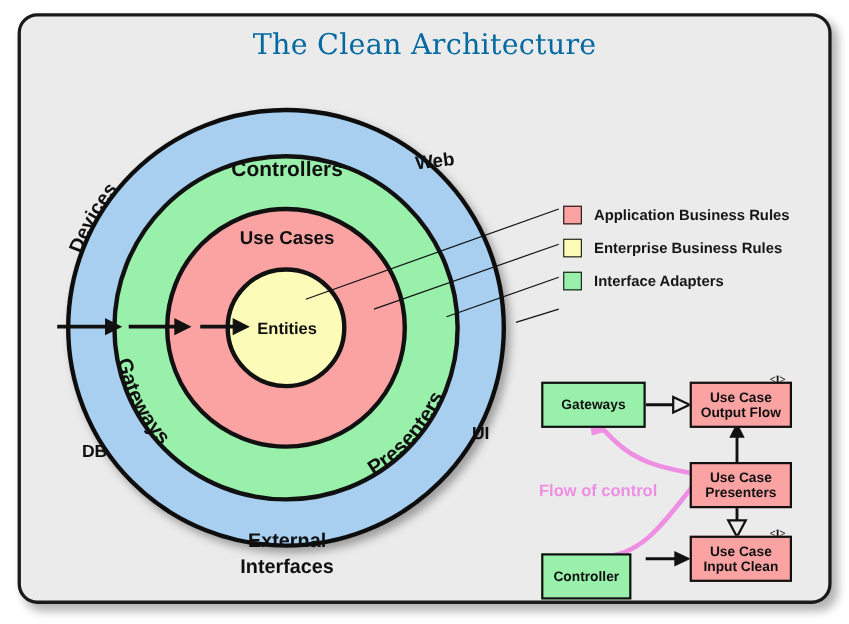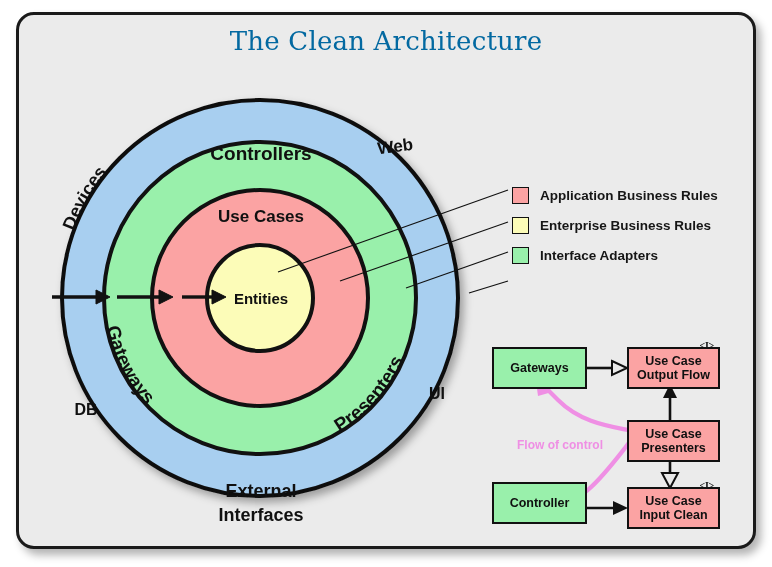--- a/index.html
+++ b/index.html
@@ -116,22 +116,21 @@
     color: #101010;
     font-family: "Liberation Serif", serif;
     letter-spacing: -0.3px;
   }
 
   #flow-label {
     position: absolute;
     left: 10px;
     top: 108px;
     width: 140px;
-    text-align: center;
-    font-size: 12px;
+    font-size: 15px;
     font-weight: bold;
     color: #ef8fe4;
   }
 
   #flow-svg {
     position: absolute;
     left: 0;
     top: 0;
     width: 285px;
     height: 205px;
@@ -263,21 +262,21 @@
       </span>
     </div>
 
     <div class="node pink" style="left:147px; top:90px; width:93px; height:42px;">
       <span>
         <span>Use Case</span><br>
         <span>Presenters</span>
       </span>
     </div>
 
-    <div class="node green" style="left:12px; top:152px; width:95px; height:42px;">
+    <div class="node green" style="left:12px; top:173px; width:82px; height:42px;">
       <span>Controller</span>
     </div>
 
     <div class="node pink" style="left:147px; top:157px; width:93px; height:42px;">
       <span class="iface-tag">&lt;I&gt;</span>
       <span>
         <span>Use Case</span><br>
         <span>Input Clean</span>
       </span>
     </div>

